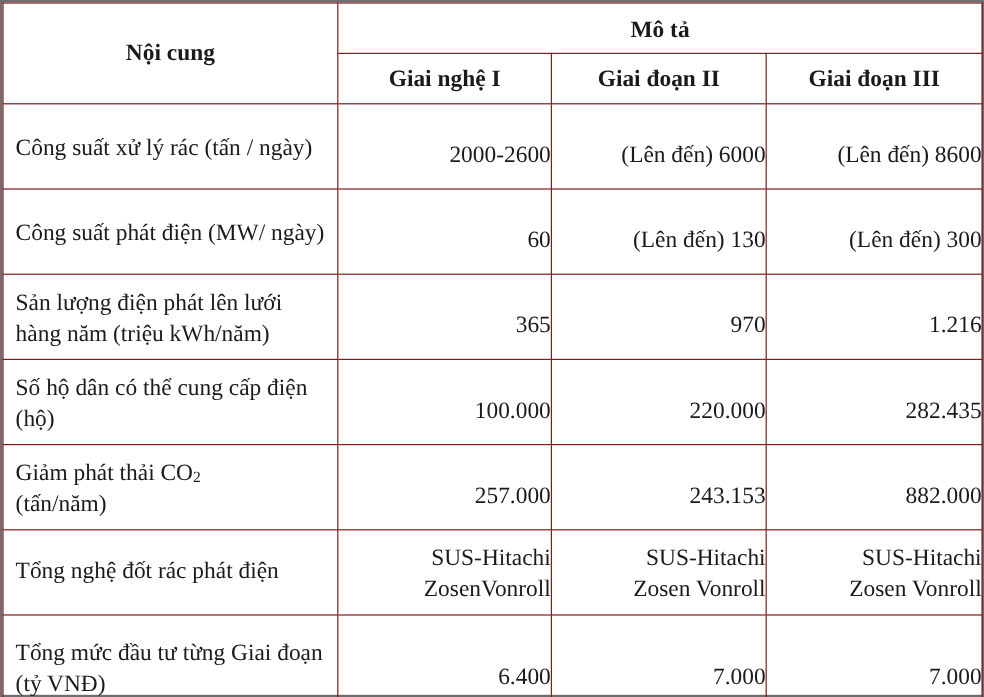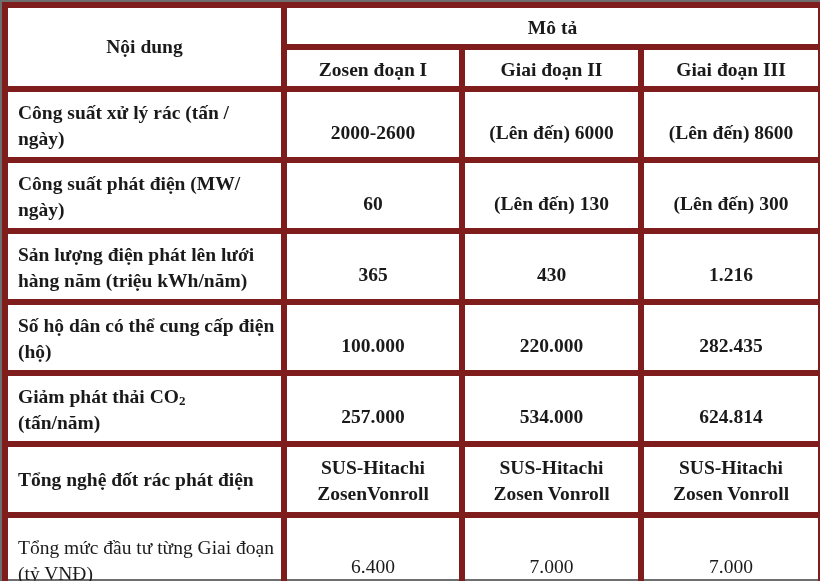--- a/index.html
+++ b/index.html
@@ -27,48 +27,48 @@
     }
     table.data-table {
       position: absolute;
       left: 2px;
       top: 2px;
       width: 816px;
       border-collapse: collapse;
       table-layout: fixed;
     }
     table.data-table td, table.data-table th {
-      border: 6px solid #7f1d1d;
+      border: 1px solid #7f1d1d;
       padding: 0;
       font-size: 19.5px;
       line-height: 26px;
       vertical-align: middle;
     }
     table.data-table th {
       font-weight: bold;
       text-align: center;
     }
     col.c0 { width: 279px; }
     col.c1 { width: 178px; }
     col.c2 { width: 179px; }
     col.c3 { width: 180px; }
     tr.h1 { height: 42px; }
     tr.h2 { height: 42px; }
-    tr.r { height: 71px; font-weight: bold; }
+    tr.r { height: 71px; }
     tr.rlast { height: 88px; }
     td.label {
       text-align: left;
       padding-left: 10px !important;
       padding-right: 4px !important;
       vertical-align: top;
       padding-top: 3px !important;
     }
     td.label.mid { vertical-align: middle; padding-top: 0 !important; }
     td.val {
-      text-align: center;
+      text-align: right;
       vertical-align: top;
       padding-top: 16px !important;
     }
     td.val.two {
       padding-top: 3px !important;
     }
     th.noi-dung { vertical-align: middle; }
     th.mo-ta { vertical-align: top; padding-top: 4px !important; }
     th.stage { vertical-align: top; padding-top: 3px !important; }
     sub { font-size: 13px; vertical-align: -2px; line-height: 0; }
@@ -80,59 +80,59 @@
 
 <table class="data-table">
   <colgroup>
     <col class="c0">
       <col class="c1">
       <col class="c2">
       <col class="c3">
   </colgroup>
   <thead>
     <tr class="h1">
-      <th rowspan="2" class="noi-dung">Nội dung</th>
+      <th rowspan="2" class="noi-dung">Nội cung</th>
       <th colspan="3" class="mo-ta">Mô tả</th>
     </tr>
     <tr class="h2">
-      <th class="stage">Zosen đoạn I</th>
+      <th class="stage">Giai nghệ I</th>
       <th class="stage">Giai đoạn II</th>
       <th class="stage">Giai đoạn III</th>
     </tr>
   </thead>
   <tbody>
     <tr class="r">
       <td class="label">Công suất xử lý rác (tấn / ngày)</td>
       <td class="val">2000-2600</td>
       <td class="val">(Lên đến) 6000</td>
       <td class="val">(Lên đến) 8600</td>
     </tr>
     <tr class="r">
       <td class="label">Công suất phát điện (MW/ ngày)</td>
       <td class="val">60</td>
       <td class="val">(Lên đến) 130</td>
       <td class="val">(Lên đến) 300</td>
     </tr>
     <tr class="r">
       <td class="label">Sản lượng điện phát lên lưới hàng năm (triệu kWh/năm)</td>
       <td class="val">365</td>
-      <td class="val">430</td>
+      <td class="val">970</td>
       <td class="val">1.216</td>
     </tr>
     <tr class="r">
       <td class="label">Số hộ dân có thể cung cấp điện (hộ)</td>
       <td class="val">100.000</td>
       <td class="val">220.000</td>
       <td class="val">282.435</td>
     </tr>
     <tr class="r">
       <td class="label"><span>Giảm phát thải CO</span><sub>2</sub><br><span>(tấn/năm)</span></td>
       <td class="val">257.000</td>
-      <td class="val">534.000</td>
-      <td class="val">624.814</td>
+      <td class="val">243.153</td>
+      <td class="val">882.000</td>
     </tr>
     <tr class="r">
       <td class="label mid">Tổng nghệ đốt rác phát điện</td>
       <td class="val two"><span>SUS-Hitachi</span><br><span>ZosenVonroll</span></td>
       <td class="val two"><span>SUS-Hitachi</span><br><span>Zosen Vonroll</span></td>
       <td class="val two"><span>SUS-Hitachi</span><br><span>Zosen Vonroll</span></td>
     </tr>
     <tr class="rlast">
       <td class="label">Tổng mức đầu tư từng Giai đoạn (tỷ VNĐ)</td>
       <td class="val">6.400</td>

